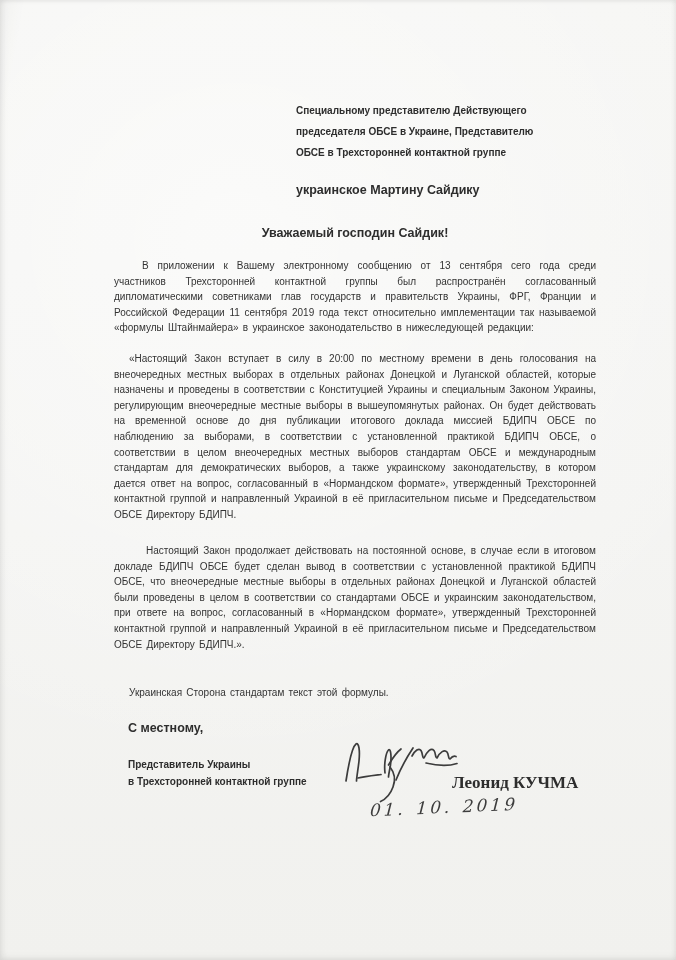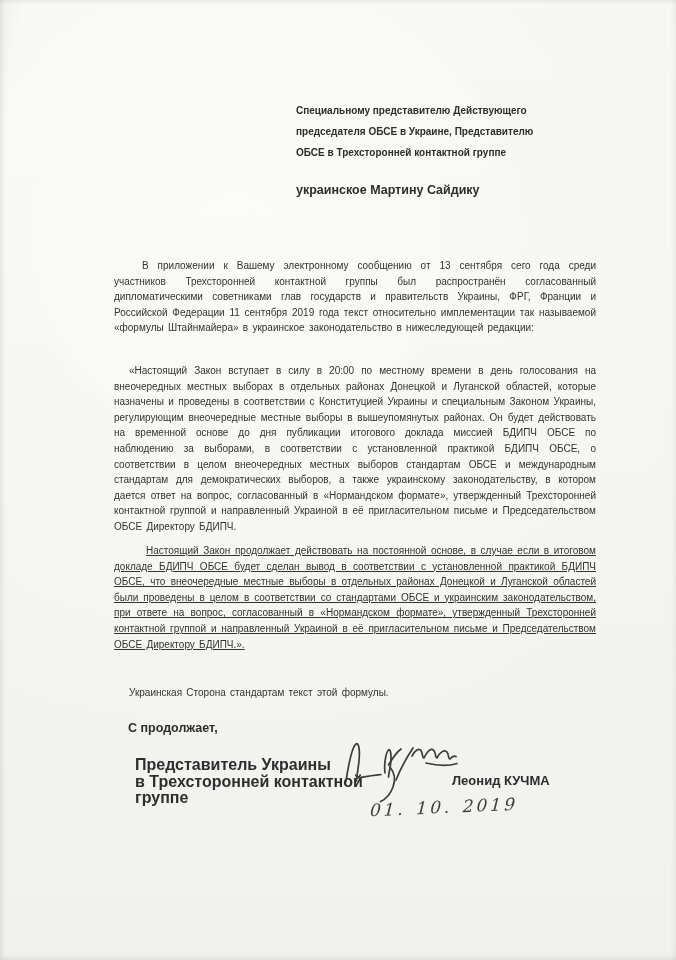--- a/index.html
+++ b/index.html
@@ -41,34 +41,35 @@
     left: 114px; top: 226px; width: 482px;
     text-align: center; font-size: 12.5px;
   }
   .para {
     left: 114px; width: 482px;
     font-size: 10px; line-height: 15.6px;
     text-align: justify;
     word-spacing: 1.5px;
   }
   .para-intro   { top: 258px; text-indent: 28px; }
-  .para-quote1  { top: 351px; text-indent: 15px; margin-top: 12px; }
-  .para-quote2  { top: 543px; text-indent: 32px; text-decoration: underline; }
+  .para-quote1  { top: 351px; text-indent: 15px; }
+  .para-quote2  { top: 543px; text-indent: 32px; }
   .para-accept  { top: 685px; text-indent: 15px; text-align: left; }
   .closing {
     left: 128px; top: 721px;
     font-size: 12.5px;
   }
   .signer-title {
     left: 128px; top: 757px; width: 260px;
-    font-size: 16px; line-height: 16.5px; margin-left: 7px;
+    font-size: 10px; line-height: 16.5px;
   }
   .signer-name {
     left: 452px; top: 773px;
-    font-size: 13px;
+    font-size: 17px;
+    font-family: Liberation Serif, serif;
   }
   .signature-svg {
     position: absolute;
     left: 330px; top: 735px;
     width: 132px; height: 70px;
   }
   .hand-date {
     left: 370px; top: 797px;
     font-family: "DejaVu Serif", serif;
     font-style: italic;
@@ -83,30 +84,31 @@
 <body>
 
 <div class="page">
 
   <div class="block recipient bold prelines">Специальному представителю Действующего
 председателя ОБСЕ в Украине, Представителю
 ОБСЕ в Трехсторонней контактной группе</div>
 
   <div class="block addressee bold">украинское Мартину Сайдику</div>
 
+  <div class="block salutation bold">Уважаемый господин Сайдик!</div>
 
   <div class="block para para-intro">В приложении к Вашему электронному сообщению от 13 сентября сего года среди участников Трехсторонней контактной группы был распространён согласованный дипломатическими советниками глав государств и правительств Украины, ФРГ, Франции и Российской Федерации 11 сентября 2019 года текст относительно имплементации так называемой «формулы Штайнмайера» в украинское законодательство в нижеследующей редакции:</div>
 
   <div class="block para para-quote1">«Настоящий Закон вступает в силу в 20:00 по местному времени в день голосования на внеочередных местных выборах в отдельных районах Донецкой и Луганской областей, которые назначены и проведены в соответствии с Конституцией Украины и специальным Законом Украины, регулирующим внеочередные местные выборы в вышеупомянутых районах. Он будет действовать на временной основе до дня публикации итогового доклада миссией БДИПЧ ОБСЕ по наблюдению за выборами, в соответствии с установленной практикой БДИПЧ ОБСЕ, о соответствии в целом внеочередных местных выборов стандартам ОБСЕ и международным стандартам для демократических выборов, а также украинскому законодательству, в котором дается ответ на вопрос, согласованный в «Нормандском формате», утвержденный Трехсторонней контактной группой и направленный Украиной в её пригласительном письме и Председательством ОБСЕ Директору БДИПЧ.</div>
 
   <div class="block para para-quote2">Настоящий Закон продолжает действовать на постоянной основе, в случае если в итоговом докладе БДИПЧ ОБСЕ будет сделан вывод в соответствии с установленной практикой БДИПЧ ОБСЕ, что внеочередные местные выборы в отдельных районах Донецкой и Луганской областей были проведены в целом в соответствии со стандартами ОБСЕ и украинским законодательством, при ответе на вопрос, согласованный в «Нормандском формате», утвержденный Трехсторонней контактной группой и направленный Украиной в её пригласительном письме и Председательством ОБСЕ Директору БДИПЧ.».</div>
 
   <div class="block para para-accept">Украинская Сторона стандартам текст этой формулы.</div>
 
-  <div class="block closing bold">С продолжает,</div>
+  <div class="block closing bold">С местному,</div>
 
   <div class="block signer-title bold prelines">Представитель Украины
 в Трехсторонней контактной группе</div>
 
   <svg class="signature-svg" viewBox="0 0 132 70" xmlns="http://www.w3.org/2000/svg" aria-hidden="true">
     <g fill="none" stroke="#3c3c3c" stroke-width="1.7" stroke-linecap="round" stroke-linejoin="round">
 
       <path d="M16,46 C18,33 22,12 26,9 C29,7 30,16 29,26 C28,35 26.5,43 26.5,46"></path>
 
       <path d="M28,43 C34,41.5 43,40.5 51,39.5"></path>

